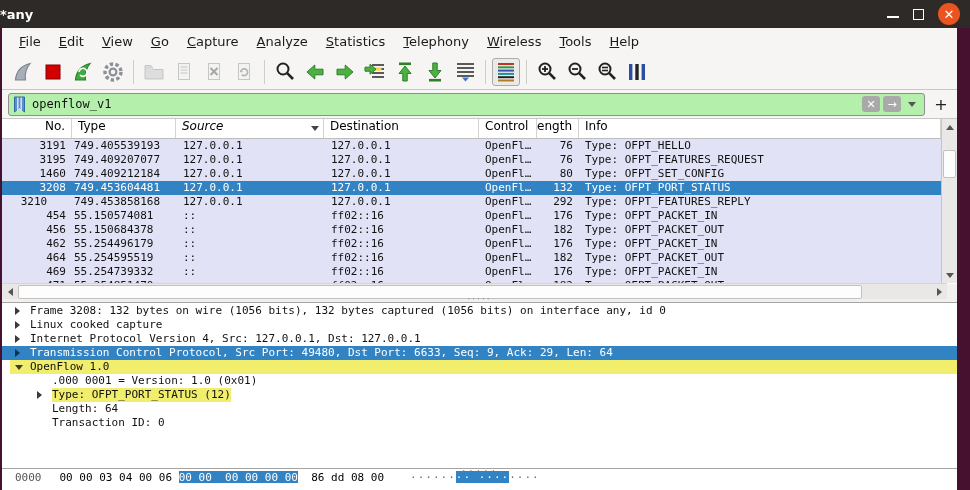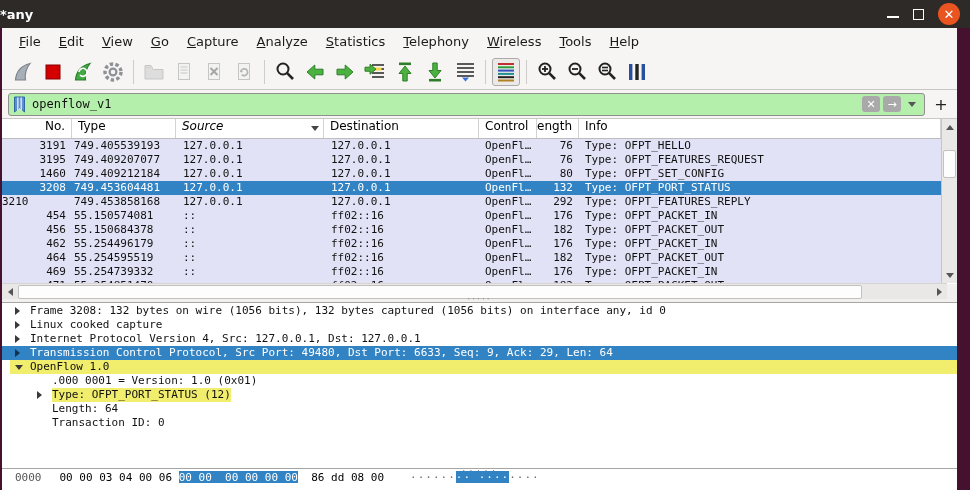--- a/index.html
+++ b/index.html
@@ -344,21 +344,21 @@
       <div class="prow selected">
         <div class="pcell" style="width: 70px; text-align: right; padding-right: 6px;">3208</div>
         <div class="pcell" style="width: 104px; padding-left: 2px;">749.453604481</div>
         <div class="pcell" style="width: 148px; padding-left: 7px;">127.0.0.1</div>
         <div class="pcell" style="width: 155px; padding-left: 7px;">127.0.0.1</div>
         <div class="pcell" style="width: 58px; padding-left: 6px;">OpenFl…</div>
         <div class="pcell" style="width: 42px; text-align: right; padding-right: 6px;">132</div>
         <div class="pcell" style="width: 362px; padding-left: 6px;">Type: OFPT_PORT_STATUS</div>
       </div>
       <div class="prow">
-        <div class="pcell" style="width: 70px; text-align: left; padding-right: 6px;">3210</div>
+        <div class="pcell" style="width: 70px; text-align: center; padding-right: 6px;">3210</div>
         <div class="pcell" style="width: 104px; padding-left: 2px;">749.453858168</div>
         <div class="pcell" style="width: 148px; padding-left: 7px;">127.0.0.1</div>
         <div class="pcell" style="width: 155px; padding-left: 7px;">127.0.0.1</div>
         <div class="pcell" style="width: 58px; padding-left: 6px;">OpenFl…</div>
         <div class="pcell" style="width: 42px; text-align: right; padding-right: 6px;">292</div>
         <div class="pcell" style="width: 362px; padding-left: 6px;">Type: OFPT_FEATURES_REPLY</div>
       </div>
       <div class="prow">
         <div class="pcell" style="width: 70px; text-align: right; padding-right: 6px;">454</div>
         <div class="pcell" style="width: 104px; padding-left: 2px;">55.150574081</div>

